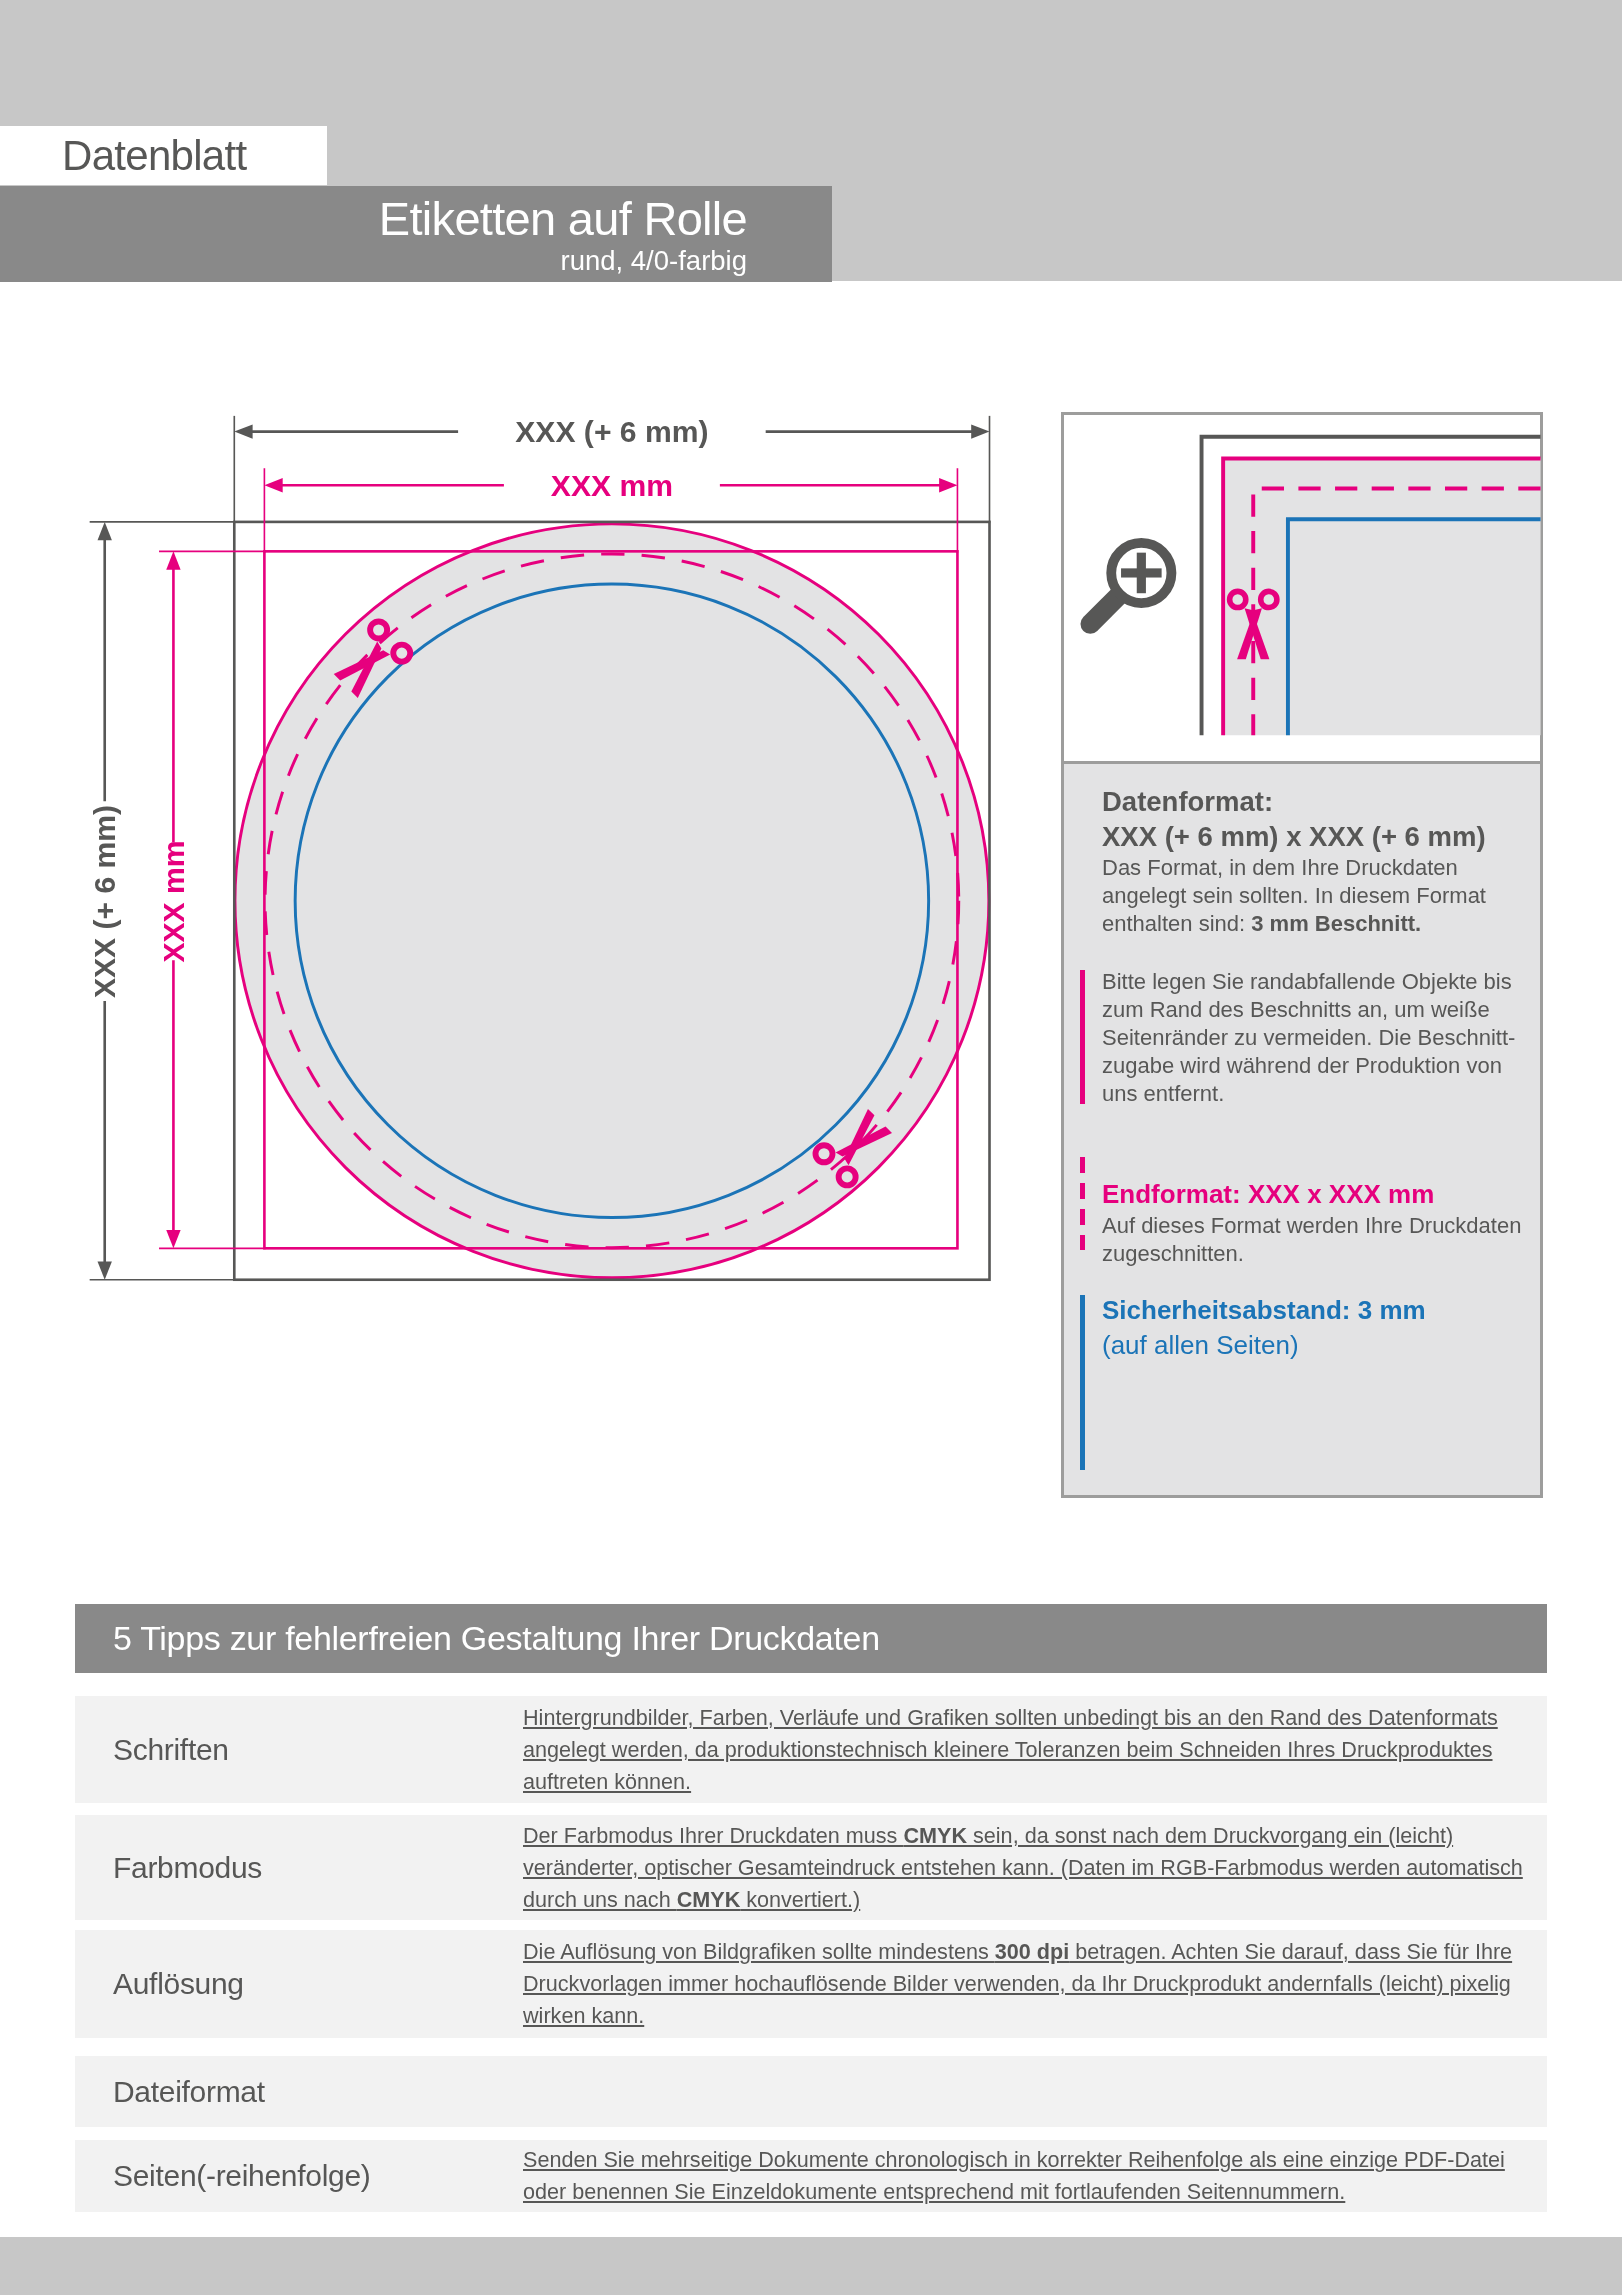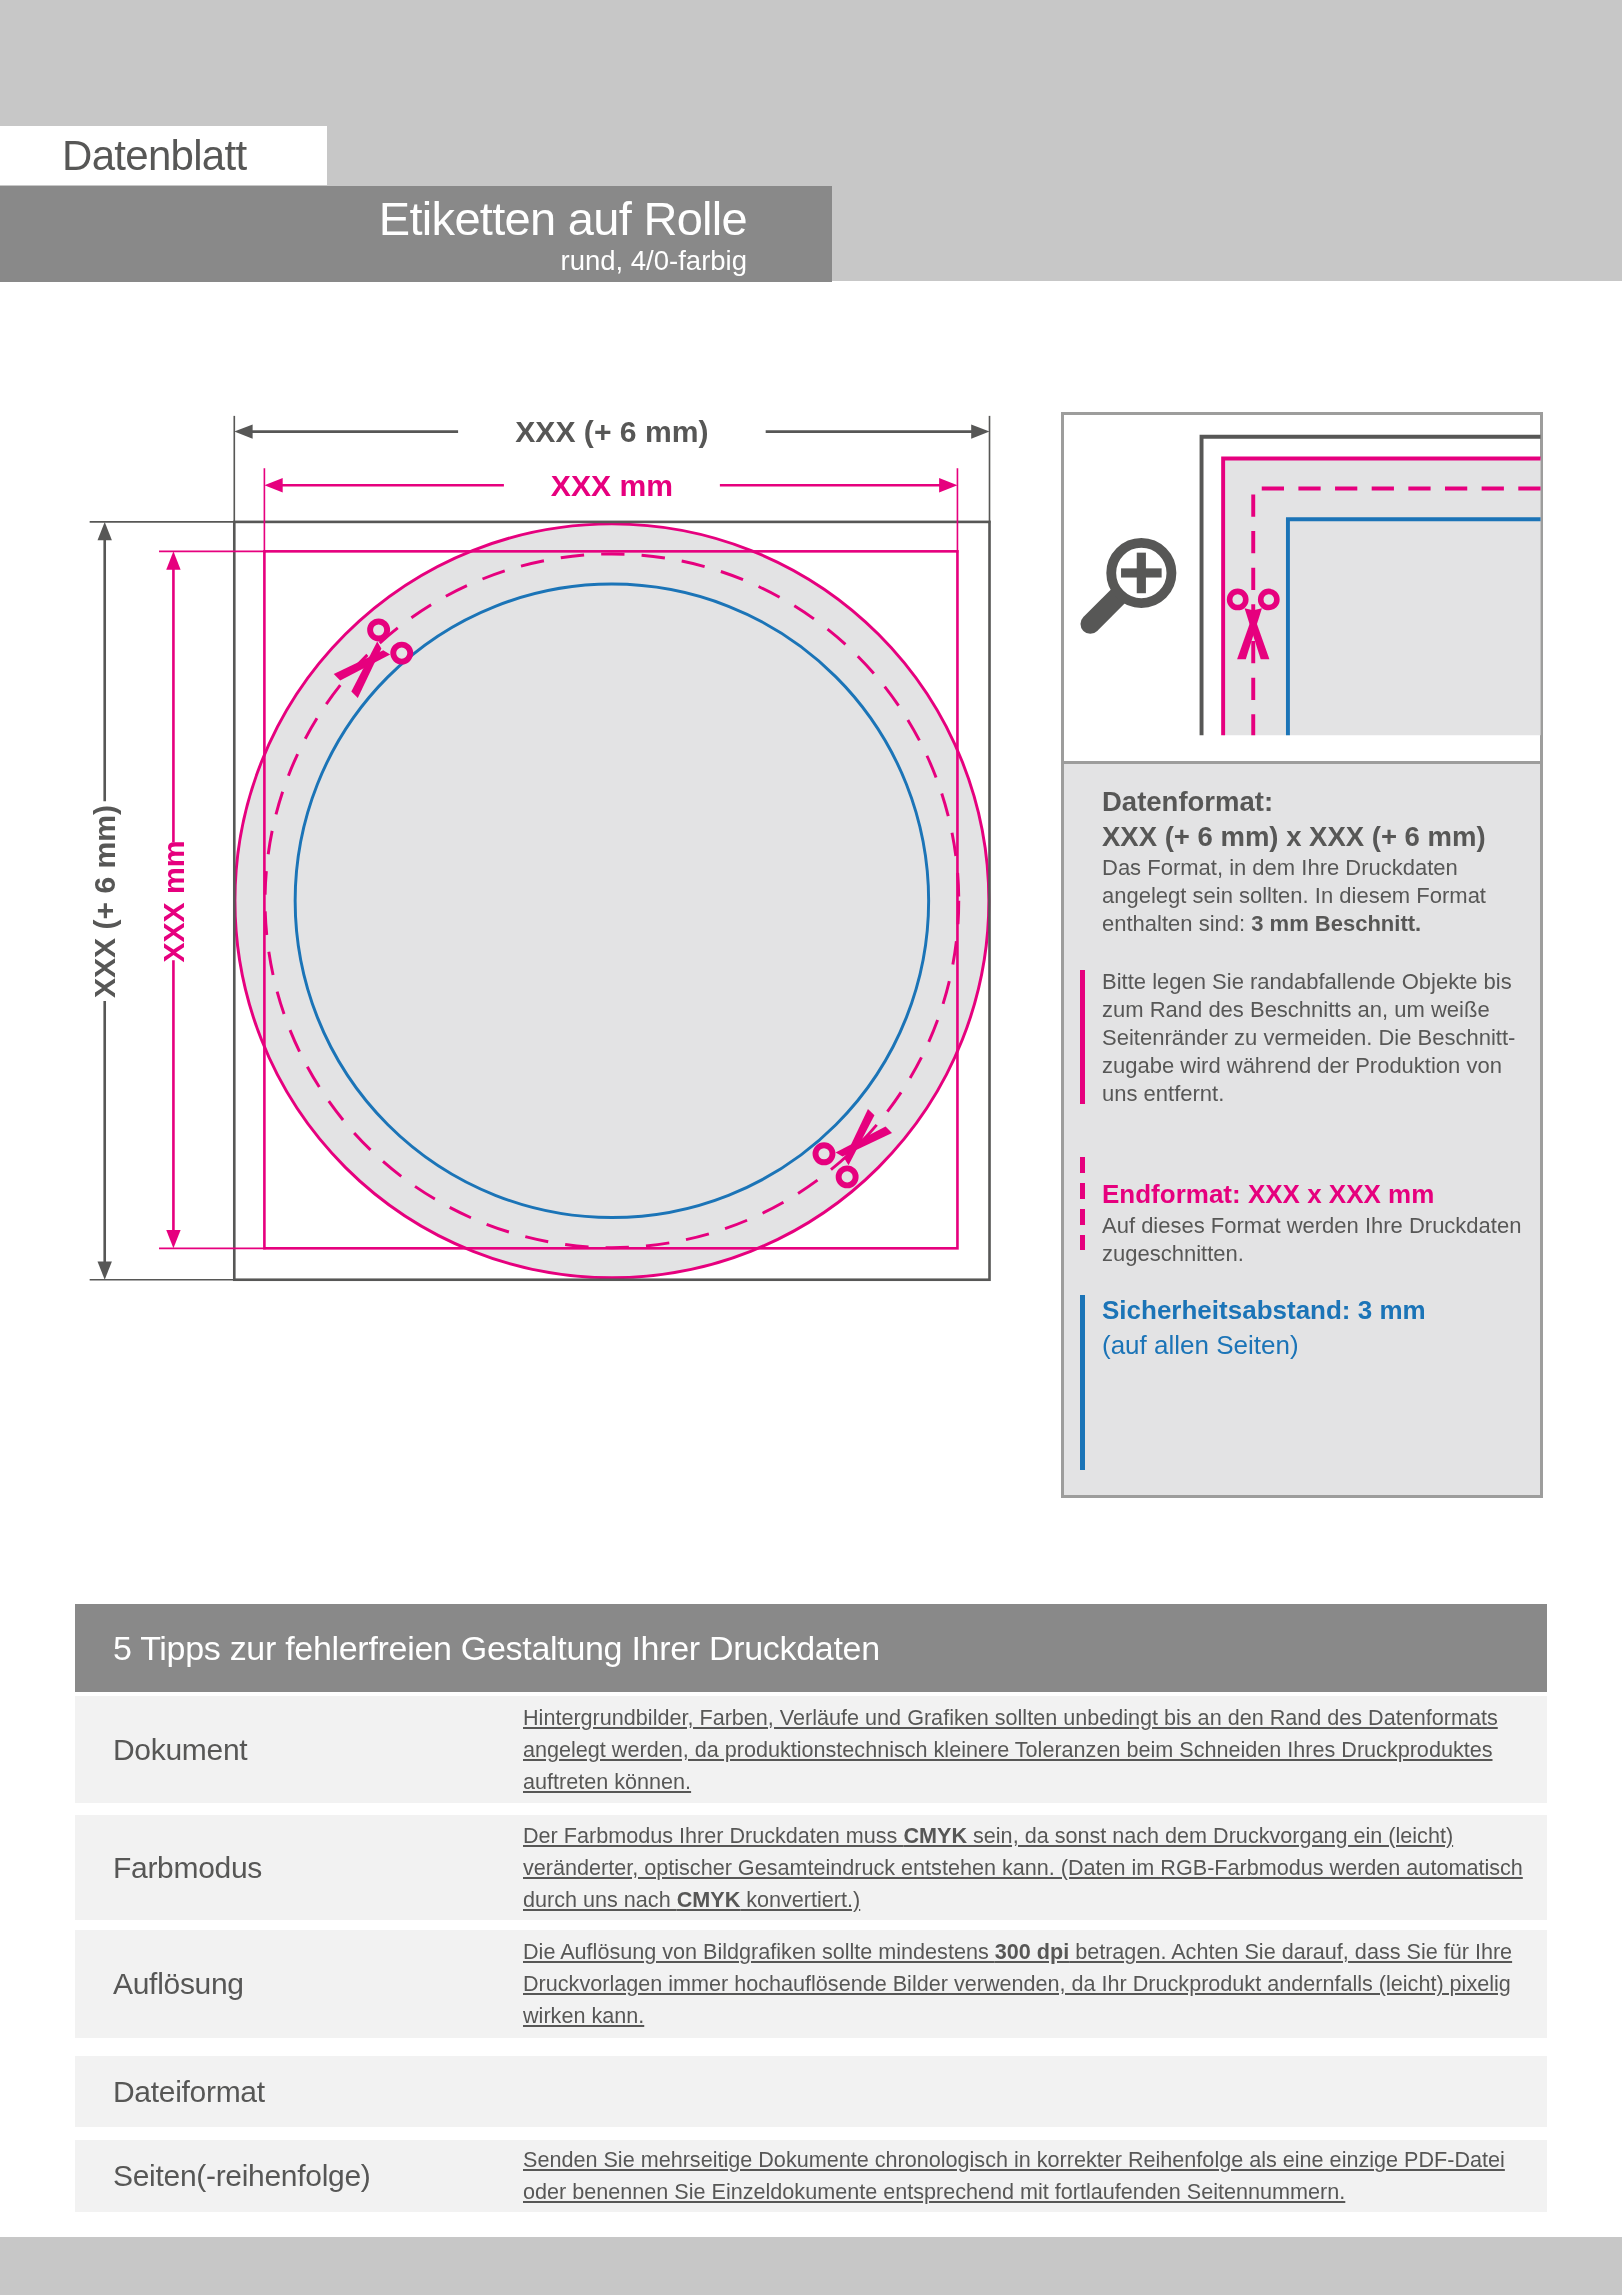--- a/index.html
+++ b/index.html
@@ -27,21 +27,21 @@
 
   .panel-bar{position:absolute;left:15.7px;width:5.2px;}
   .panel-sec{position:absolute;left:38px;right:18.3px;}
   .panel-title{font-size:27.5px;font-weight:bold;line-height:35px;color:#575756;}
   .panel-body{font-size:22px;line-height:28px;color:#575756;}
   .mag{color:#e6007e;}
   .blu{color:#1b74b7;}
   .bold{font-weight:bold;}
 
   
-  #tips-band{left:75px;top:1604px;width:1472px;height:88px;background:#898989;
+  #tips-band{left:75px;top:1604px;width:1472px;height:69px;background:#898989;
       display:flex;align-items:center;}
   #tips-band span{padding-left:38px;font-size:34px;color:#fff;letter-spacing:-0.3px;}
   .tip-row{left:75px;width:1472px;background:#f2f2f2;}
   .tip-label{position:absolute;left:38px;top:0;bottom:0;display:flex;align-items:center;
       font-size:30px;color:#575756;letter-spacing:-0.3px;}
   .tip-text{position:absolute;left:448px;top:0;bottom:0;width:1021px;display:flex;align-items:center;}
   .tip-text p{margin:0;font-size:21.6px;line-height:32px;color:#575756;text-decoration:underline;}
 
   
   #footer-band{left:0;top:2237px;width:1623px;height:59px;background:#c7c7c7;}
@@ -176,21 +176,21 @@
       <rect x="1713" y="869" width="62" height="14" fill="#575756"></rect>
       <rect x="1737" y="845" width="14" height="62" fill="#575756"></rect>
     </g>
   </svg>
 
   <div id="tips-band" class="abs">
     <span>5 Tipps zur fehlerfreien Gestaltung Ihrer Druckdaten</span>
   </div>
 
   <div class="tip-row abs" style="top:1696px;height:107px;">
-    <div class="tip-label">Dokument</div>
+    <div class="tip-label">Schriften</div>
     <div class="tip-text">
         <p><span>Hintergrundbilder, Farben, Verläufe und Grafiken sollten unbedingt bis an den Rand des Datenformats angelegt werden, da produktionstechnisch kleinere Toleranzen beim Schneiden Ihres Druckproduktes auftreten können.</span></p>
       </div>
   </div>
 
   <div class="tip-row abs" style="top:1815px;height:105px;">
     <div class="tip-label">Farbmodus</div>
     <div class="tip-text">
         <p><span>Der Farbmodus Ihrer Druckdaten muss </span><span class="bold">CMYK</span><span> sein, da sonst nach dem Druckvorgang ein (leicht) veränderter, optischer Gesamteindruck entstehen kann. (Daten im RGB-Farbmodus werden automatisch durch uns nach </span><span class="bold">CMYK</span><span> konvertiert.)</span></p>
       </div>

